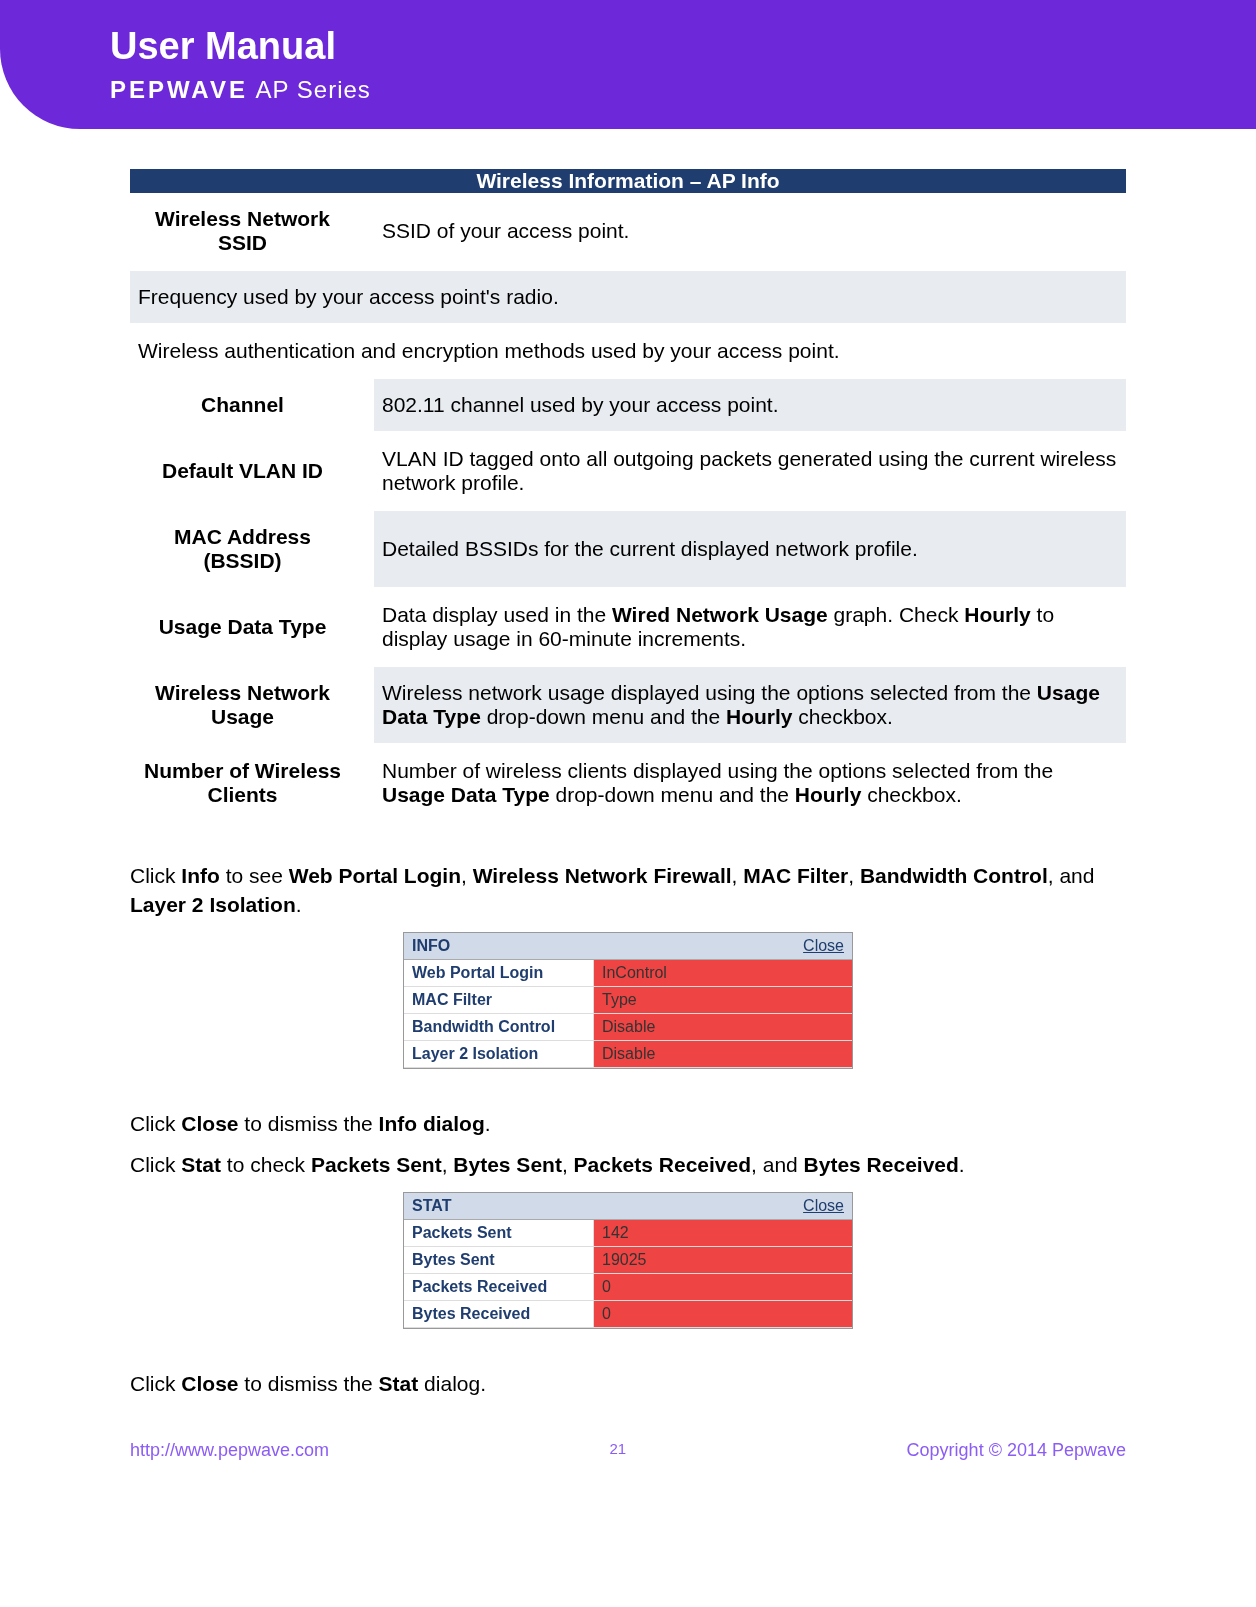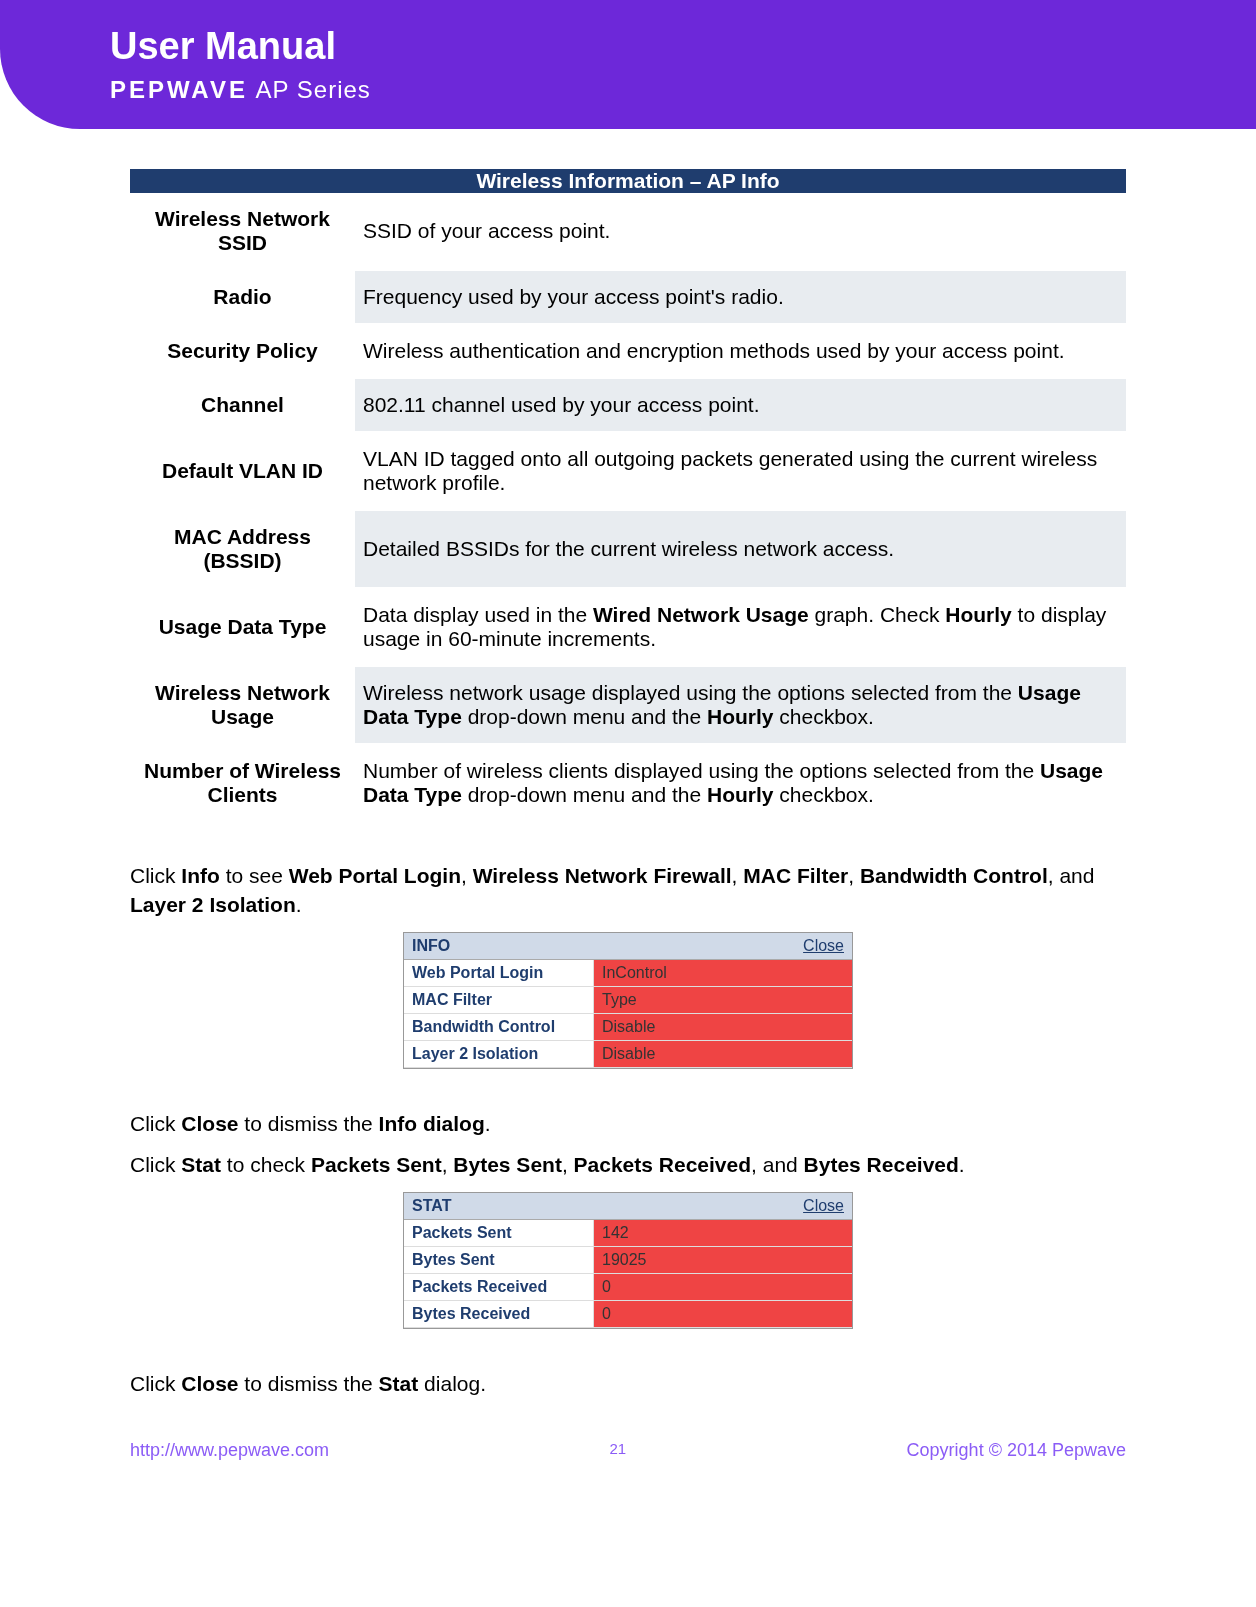--- a/index.html
+++ b/index.html
@@ -48,20 +48,21 @@
       font-weight: bold;
       font-size: 21px;
     }
     .info-table {
       width: 100%;
       margin-bottom: 40px;
     }
     .info-row {
       display: flex;
       margin-bottom: 2px;
+      gap: 19px;
     }
     .info-label {
       width: 225px;
       flex-shrink: 0;
       font-weight: bold;
       font-size: 21px;
       text-align: center;
       padding: 14px 8px;
       display: flex;
       align-items: center;
@@ -144,38 +145,36 @@
 </div>
 
 <div class="content">
   <div class="table-header">Wireless Information – AP Info</div>
   <div class="info-table">
     <div class="info-row">
       <div class="info-label">Wireless Network SSID</div>
       <div class="info-desc">SSID of your access point.</div>
     </div>
     <div class="info-row">
-      <div class="info-label">Radio</div>
       <div class="info-desc">Frequency used by your access point's radio.</div>
     </div>
     <div class="info-row">
-      <div class="info-label">Security Policy</div>
       <div class="info-desc">Wireless authentication and encryption methods used by your access point.</div>
     </div>
     <div class="info-row">
       <div class="info-label">Channel</div>
       <div class="info-desc">802.11 channel used by your access point.</div>
     </div>
     <div class="info-row">
       <div class="info-label">Default VLAN ID</div>
       <div class="info-desc">VLAN ID tagged onto all outgoing packets generated using the current wireless network profile.</div>
     </div>
     <div class="info-row">
       <div class="info-label">MAC Address (BSSID)</div>
-      <div class="info-desc">Detailed BSSIDs for the current wireless network access.</div>
+      <div class="info-desc">Detailed BSSIDs for the current displayed network profile.</div>
     </div>
     <div class="info-row">
       <div class="info-label">Usage Data Type</div>
       <div class="info-desc">
         <span><span>Data display used in the </span><b>Wired Network Usage</b><span> graph. Check </span><b>Hourly</b><span> to display usage in 60-minute increments.</span></span>
       </div>
     </div>
     <div class="info-row">
       <div class="info-label">Wireless Network Usage</div>
       <div class="info-desc">

